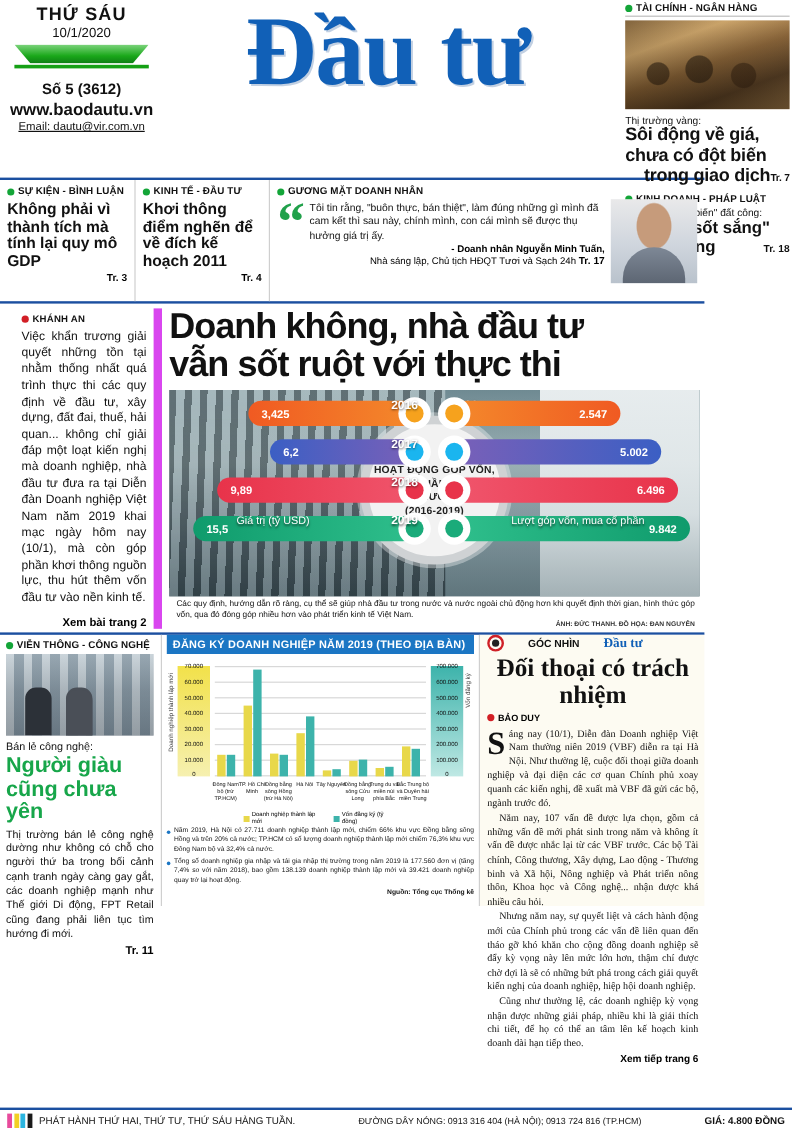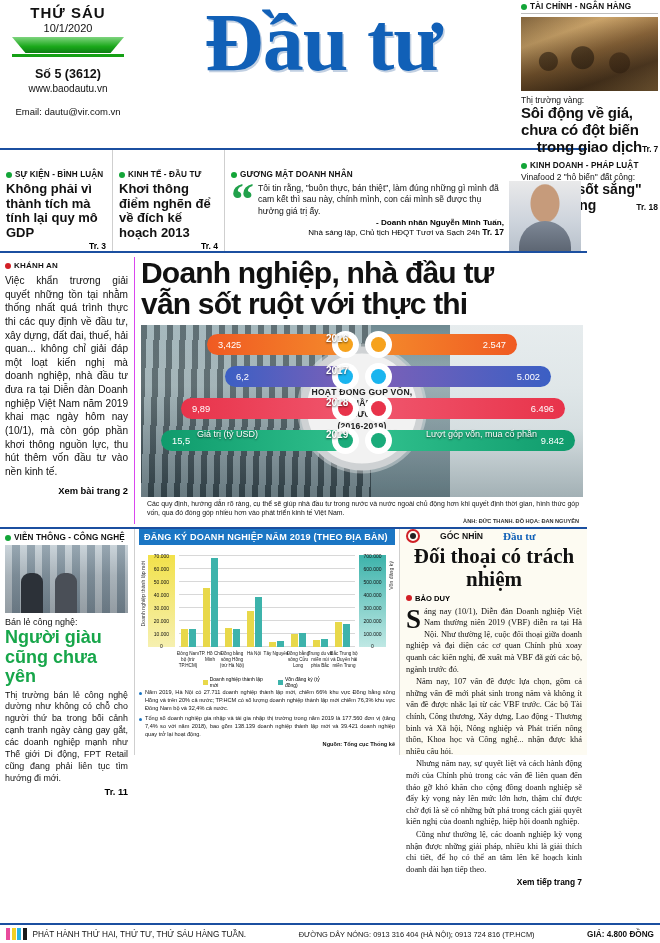--- a/index.html
+++ b/index.html
@@ -16,22 +16,22 @@
   .mh-left { position:absolute; left:4px; top:4px; width:128px; text-align:center; }
   .mh-day { font-size:15px; font-weight:bold; letter-spacing:1px; color:#111; }
   .mh-date { font-size:11px; color:#111; margin-top:1px; }
   .mh-green {
     margin:3px auto 0; width:112px; height:16px;
     background: linear-gradient(180deg,#7ed47e 0%, #1aa81a 60%, #0d7d14 100%);
     clip-path: polygon(0 0, 100% 0, 88% 100%, 12% 100%);
   }
   .mh-greenbar { margin:1px auto 0; width:112px; height:3px; background:#15a015; }
   .mh-issue { font-size:12.5px; font-weight:bold; margin-top:10px; color:#111;}
-  .mh-web { font-size:10px; margin-top:2px; color:#111;}
-  .mh-mail { font-size:9.5px; margin-top:12px; color:#111;}
+  .mh-web { font-size:14px; margin-top:2px; color:#111;font-weight:bold;}
+  .mh-mail { font-size:9.5px; margin-top:1px; color:#111;text-decoration:underline;}
 
   .mh-logo { position:absolute; left:132px; top:2px; width:382px; text-align:center;}
   .logo-word {
     font-family:"Liberation Serif", serif;
     font-size:82px; font-weight:bold; color:#1160b7; line-height:1.0;
     letter-spacing:-1px;
     text-shadow: 1.5px 1.5px 0 rgba(120,150,190,.45);
   }
   .logo-sub-row { display:flex; justify-content:space-between; align-items:flex-end; padding:0 4px; margin-top:2px;}
   .logo-vir { font-family:"Liberation Serif", serif; font-size:10.5px; font-weight:bold; color:#111;}
@@ -54,21 +54,21 @@
       radial-gradient(circle at 72% 62%, rgba(40,25,12,.5) 0 10px, transparent 11px),
       linear-gradient(0deg, rgba(0,0,0,.35), rgba(255,255,255,.05));
   }
   .rt-label { font-size:8.5px; color:#111; margin-top:4px; }
   .rt-head { font-size:15px; font-weight:bold; color:#111; line-height:1.12; letter-spacing:-.2px;}
   .rt-head .pg { font-size:8.5px; font-weight:bold; }
   .rt-head2 { font-size:14px; font-weight:bold; color:#111; line-height:1.12;}
 
   
   .teasers { position:relative; height:103px; border-bottom:2px solid #1b4fa0; display:flex; }
-  .tz { padding:20px 6px 0 6px; }
+  .tz { padding:5px 6px 0 6px; }
   .tz1 { width:113px; border-right:1px solid #cfcfcf; }
   .tz2 { width:112px; border-right:1px solid #cfcfcf; }
   .tz3 { flex:1; }
   .tz-head { font-size:13px; font-weight:bold; color:#111; line-height:1.12; margin-top:3px;}
   .tz-pg-right { text-align:right; font-size:8.5px; font-weight:bold; margin-top:1px;}
   .quote-wrap { display:flex; gap:4px; margin-top:4px; }
   .qmark { font-family:"Liberation Serif",serif; font-size:46px; line-height:.72; color:#21a14b; font-weight:bold; flex:none; }
   .quote-txt { font-size:8.6px; line-height:1.32; color:#111; }
   .quote-by { font-size:8.1px; font-weight:bold; text-align:right; margin-top:1px;}
   .quote-by2 { font-size:8px; text-align:right; }
@@ -79,21 +79,21 @@
                 linear-gradient(180deg,#e9e9ea 0%, #cfd5dd 55%, #b9c2cc 100%);
     position:relative; overflow:hidden;
   }
   .portrait:after{
     content:""; position:absolute; left:10px; bottom:0; width:52px; height:30px;
     background: linear-gradient(180deg,#7e8896,#5d6673); border-radius:26px 26px 0 0;
   }
 
   
   .lead { position:relative; display:flex; padding:4px 0 0 0; }
-  .lead-left { width:135px; padding:4px 6px 0 5px; border-right:1px solid #d946ef;}
+  .lead-left { width:135px; padding:4px 6px 0 18px; border-right:7px solid #d946ef;}
   .author { font-size:8px; font-weight:bold; color:#111; letter-spacing:.2px; display:flex; align-items:center; gap:3px;}
   .lead-body { font-size:10.1px; line-height:1.35; text-align:justify; margin-top:4px; color:#111;}
   .lead-more { font-size:9.4px; font-weight:bold; text-align:right; margin-top:7px;}
   .lead-right { flex:1; padding:0 4px 0 6px; }
   .big-head { font-size:30px; font-weight:bold; line-height:1.04; letter-spacing:-.8px; color:#111; }
 
   
   .info {
     position:relative; margin-top:6px; height:172px; overflow:hidden;
     background:
@@ -119,21 +119,21 @@
     box-shadow:0 0 0 3px rgba(255,255,255,.35);
     display:flex; align-items:center; justify-content:center; text-align:center;
   }
   .hub span { font-size:8.6px; font-weight:bold; color:#222; line-height:1.32; letter-spacing:.2px;}
   .side { position:absolute; top:6px; }
   .side.left { left:8px; width:215px; }
   .side.right { right:8px; width:215px; }
   .bar-row { position:relative; height:26px; margin-bottom:6px; }
   .bar {
     position:absolute; top:3px; height:21px; border-radius:11px;
-    display:flex; align-items:center; color:#fff; font-size:9.3px; font-weight:normal;
+    display:flex; align-items:center; color:#fff; font-size:9.3px; font-weight:bold;
   }
   .side.left .bar { right:18px; justify-content:flex-start; padding-left:11px; }
   .side.right .bar { left:18px; justify-content:flex-end; padding-right:11px; }
   .knob {
     position:absolute; top:0; width:27px; height:27px; border-radius:50%;
     background:#fff; display:flex; align-items:center; justify-content:center;
   }
   .knob i { display:block; width:15px; height:15px; border-radius:50%; }
   .side.left .knob { right:5px; }
   .side.right .knob { left:5px; }
@@ -270,21 +270,21 @@
       </div>
       <div class="tz-head">Không phải vì thành tích mà tính lại quy mô GDP</div>
       <div class="tz-pg-right">Tr. 3</div>
     </div>
 
     <div class="tz tz2">
       <div class="kicker">
         <span class="dot"></span>
         <span>KINH TẾ - ĐẦU TƯ</span>
       </div>
-      <div class="tz-head">Khơi thông điểm nghẽn để về đích kế hoạch 2013</div>
+      <div class="tz-head">Khơi thông điểm nghẽn để về đích kế hoạch 2011</div>
       <div class="tz-pg-right">Tr. 4</div>
     </div>
 
     <div class="tz tz3">
       <div class="kicker">
         <span class="dot"></span>
         <span>GƯƠNG MẶT DOANH NHÂN</span>
       </div>
       <div class="tz3-inner">
         <div style="flex:1">
@@ -307,21 +307,21 @@
     <div class="lead-left">
       <div class="author">
         <span class="dot red"></span>
         <span>KHÁNH AN</span>
       </div>
       <div class="lead-body">Việc khẩn trương giải quyết những tồn tại nhằm thống nhất quá trình thực thi các quy định về đầu tư, xây dựng, đất đai, thuế, hải quan... không chỉ giải đáp một loạt kiến nghị mà doanh nghiệp, nhà đầu tư đưa ra tại Diễn đàn Doanh nghiệp Việt Nam năm 2019 khai mạc ngày hôm nay (10/1), mà còn góp phần khơi thông nguồn lực, thu hút thêm vốn đầu tư vào nền kinh tế.</div>
       <div class="lead-more">Xem bài trang 2</div>
     </div>
 
     <div class="lead-right">
-      <div class="big-head">Doanh nghiệp, nhà đầu tư</div>
+      <div class="big-head">Doanh không, nhà đầu tư</div>
       <div class="big-head">vẫn sốt ruột với thực thi</div>
 
       <div class="info">
         <div class="info-inner">
 
           <div class="hub">
             <span>HOẠT ĐỘNG GÓP VỐN, MUA CỔ PHẦN CỦA NHÀ ĐẦU TƯ NƯỚC NGOÀI (2016-2019)</span>
           </div>
 
           <div class="side left">
@@ -548,21 +548,21 @@
         <span>BẢO DUY</span>
       </div>
       <div class="br-body">
         <p style="text-indent:0">
           <span class="dropcap">S</span><span>áng nay (10/1), Diễn đàn Doanh nghiệp Việt Nam thường niên 2019 (VBF) diễn ra tại Hà Nội. Như thường lệ, cuộc đối thoại giữa doanh nghiệp và đại diện các cơ quan Chính phủ xoay quanh các kiến nghị, đề xuất mà VBF đã gửi các bộ, ngành trước đó.</span>
         </p>
         <p>Năm nay, 107 vấn đề được lựa chọn, gồm cả những vấn đề mới phát sinh trong năm và không ít vấn đề được nhắc lại từ các VBF trước. Các bộ Tài chính, Công thương, Xây dựng, Lao động - Thương binh và Xã hội, Nông nghiệp và Phát triển nông thôn, Khoa học và Công nghệ... nhận được khá nhiều câu hỏi.</p>
         <p>Nhưng năm nay, sự quyết liệt và cách hành động mới của Chính phủ trong các vấn đề liên quan đến tháo gỡ khó khăn cho cộng đồng doanh nghiệp sẽ đẩy kỳ vọng này lên mức lớn hơn, thậm chí được chờ đợi là sẽ có những bứt phá trong cách giải quyết kiến nghị của doanh nghiệp, hiệp hội doanh nghiệp.</p>
         <p>Cũng như thường lệ, các doanh nghiệp kỳ vọng nhận được những giải pháp, nhiều khi là giải thích chi tiết, để họ có thể an tâm lên kế hoạch kinh doanh dài hạn tiếp theo.</p>
       </div>
-      <div class="br-more">Xem tiếp trang 7</div>
+      <div class="br-more">Xem tiếp trang 6</div>
     </div>
   </div>
 
   <div class="footer">
     <span class="cmyk">
       <i style="background:#e84b9c"></i>
         <i style="background:#f2d024"></i>
         <i style="background:#2bb5e0"></i>
         <i style="background:#1a1a1a"></i>
     </span>

